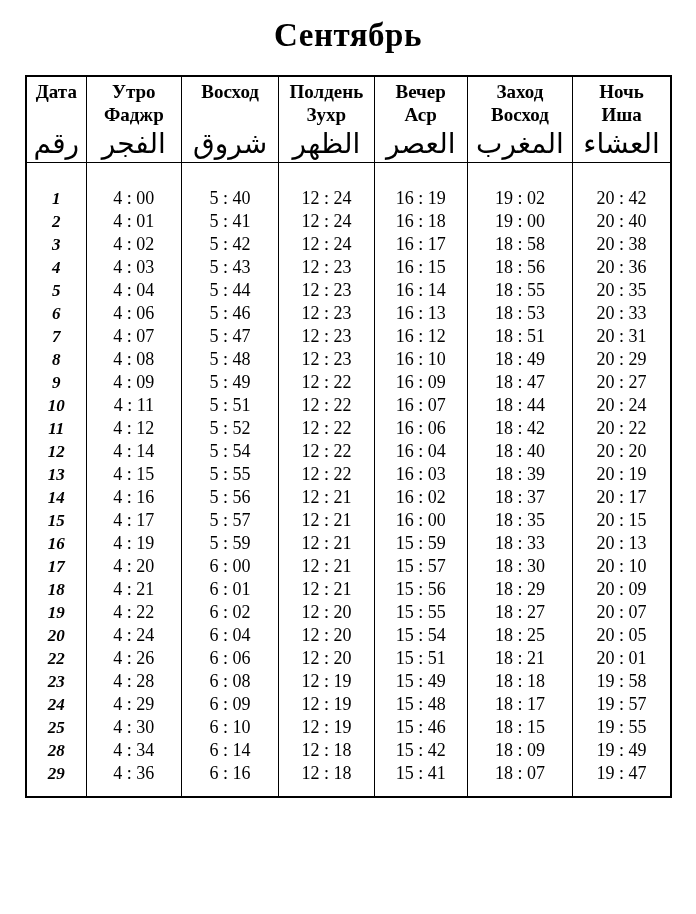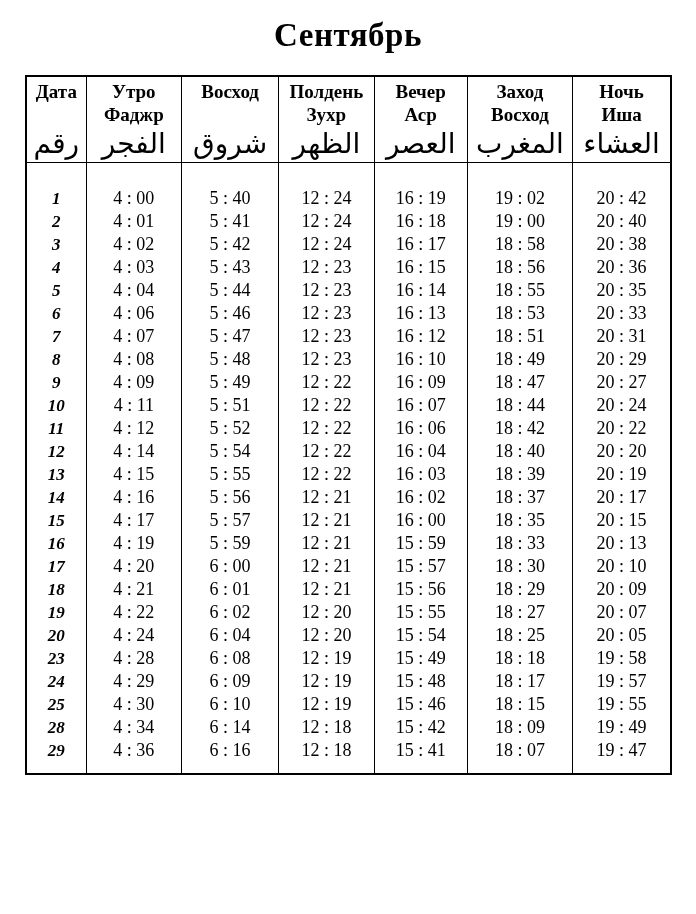--- a/index.html
+++ b/index.html
@@ -353,20 +353,29 @@
         <tr>
           <td class="date-cell">20</td>
           <td class="time-cell">4 : 24</td>
           <td class="time-cell">6 : 04</td>
           <td class="time-cell">12 : 20</td>
           <td class="time-cell">15 : 54</td>
           <td class="time-cell">18 : 25</td>
           <td class="time-cell">20 : 05</td>
         </tr>
         <tr>
+          <td class="date-cell">22</td>
+          <td class="time-cell">4 : 26</td>
+          <td class="time-cell">6 : 06</td>
+          <td class="time-cell">12 : 20</td>
+          <td class="time-cell">15 : 51</td>
+          <td class="time-cell">18 : 21</td>
+          <td class="time-cell">20 : 01</td>
+        </tr>
+        <tr>
           <td class="date-cell">23</td>
           <td class="time-cell">4 : 28</td>
           <td class="time-cell">6 : 08</td>
           <td class="time-cell">12 : 19</td>
           <td class="time-cell">15 : 49</td>
           <td class="time-cell">18 : 18</td>
           <td class="time-cell">19 : 58</td>
         </tr>
         <tr>
           <td class="date-cell">24</td>

